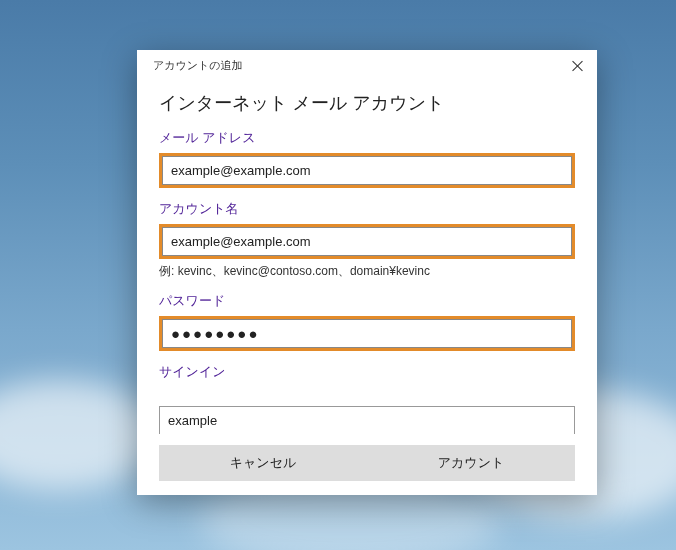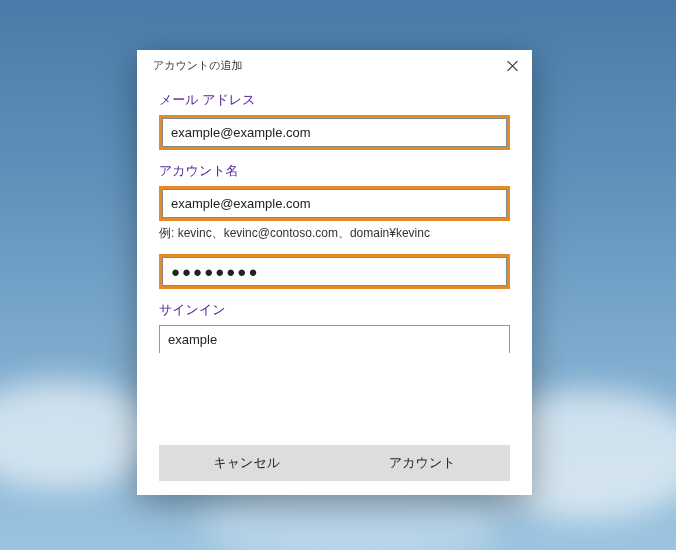--- a/index.html
+++ b/index.html
@@ -21,21 +21,21 @@
       border-radius: 50%;
       filter: blur(15px);
     }
     .cloud1 { bottom: 30px; right: -30px; width: 240px; height: 130px; }
     .cloud2 { bottom: 60px; left: -40px; width: 200px; height: 110px; }
     .cloud3 { bottom: -20px; left: 200px; width: 300px; height: 100px; opacity:0.5; }
     .dialog {
       position: absolute;
       left: 137px;
       top: 50px;
-      width: 395px;
+      width: 460px;
       height: 445px;
       background: #fff;
       box-shadow: 0 8px 32px rgba(0,0,0,0.35);
       display: flex;
       flex-direction: column;
     }
     .titlebar {
       display: flex;
       justify-content: space-between;
       align-items: center;
@@ -99,20 +99,21 @@
     }
     .plain-input {
       width: 100%;
       border: 1px solid #999;
       border-bottom: none;
       padding: 6px 8px;
       font-size: 13px;
       font-family: inherit;
       background: #fff;
       color: #222;
+      margin-top: 19px;
     }
     .hint {
       font-size: 12px;
       color: #333;
       margin-top: 4px;
       margin-bottom: 10px;
     }
     .password-dots {
       font-family: Arial, sans-serif;
       letter-spacing: 2px;
@@ -142,37 +143,39 @@
 <div class="cloud cloud2"></div>
 <div class="cloud cloud3"></div>
 
 <div class="dialog">
   <div class="titlebar">
     <span>アカウントの追加</span>
     <span class="close-icon"></span>
   </div>
 
   <div class="content">
+    <div class="heading">インターネット メール アカウント</div>
 
     <div class="field-group">
       <span class="field-label">メール アドレス</span>
       <div class="highlight-wrap">
         <input type="text" class="text-input" value="example@example.com" style="">
       </div>
     </div>
 
     <div class="field-group">
       <span class="field-label">アカウント名</span>
       <div class="highlight-wrap">
         <input type="text" class="text-input" value="example@example.com" style="">
       </div>
       <div class="hint">例: kevinc、kevinc@contoso.com、domain¥kevinc</div>
     </div>
 
     <div class="field-group">
+      <span class="field-label">パスワード</span>
       <div class="highlight-wrap">
         <div class="text-input password-dots">●●●●●●●●</div>
       </div>
     </div>
 
     <div class="field-group" style="margin-bottom:0;">
       <span class="field-label">サインイン</span>
       <input type="text" class="plain-input" value="example" style="">
     </div>
   </div>

